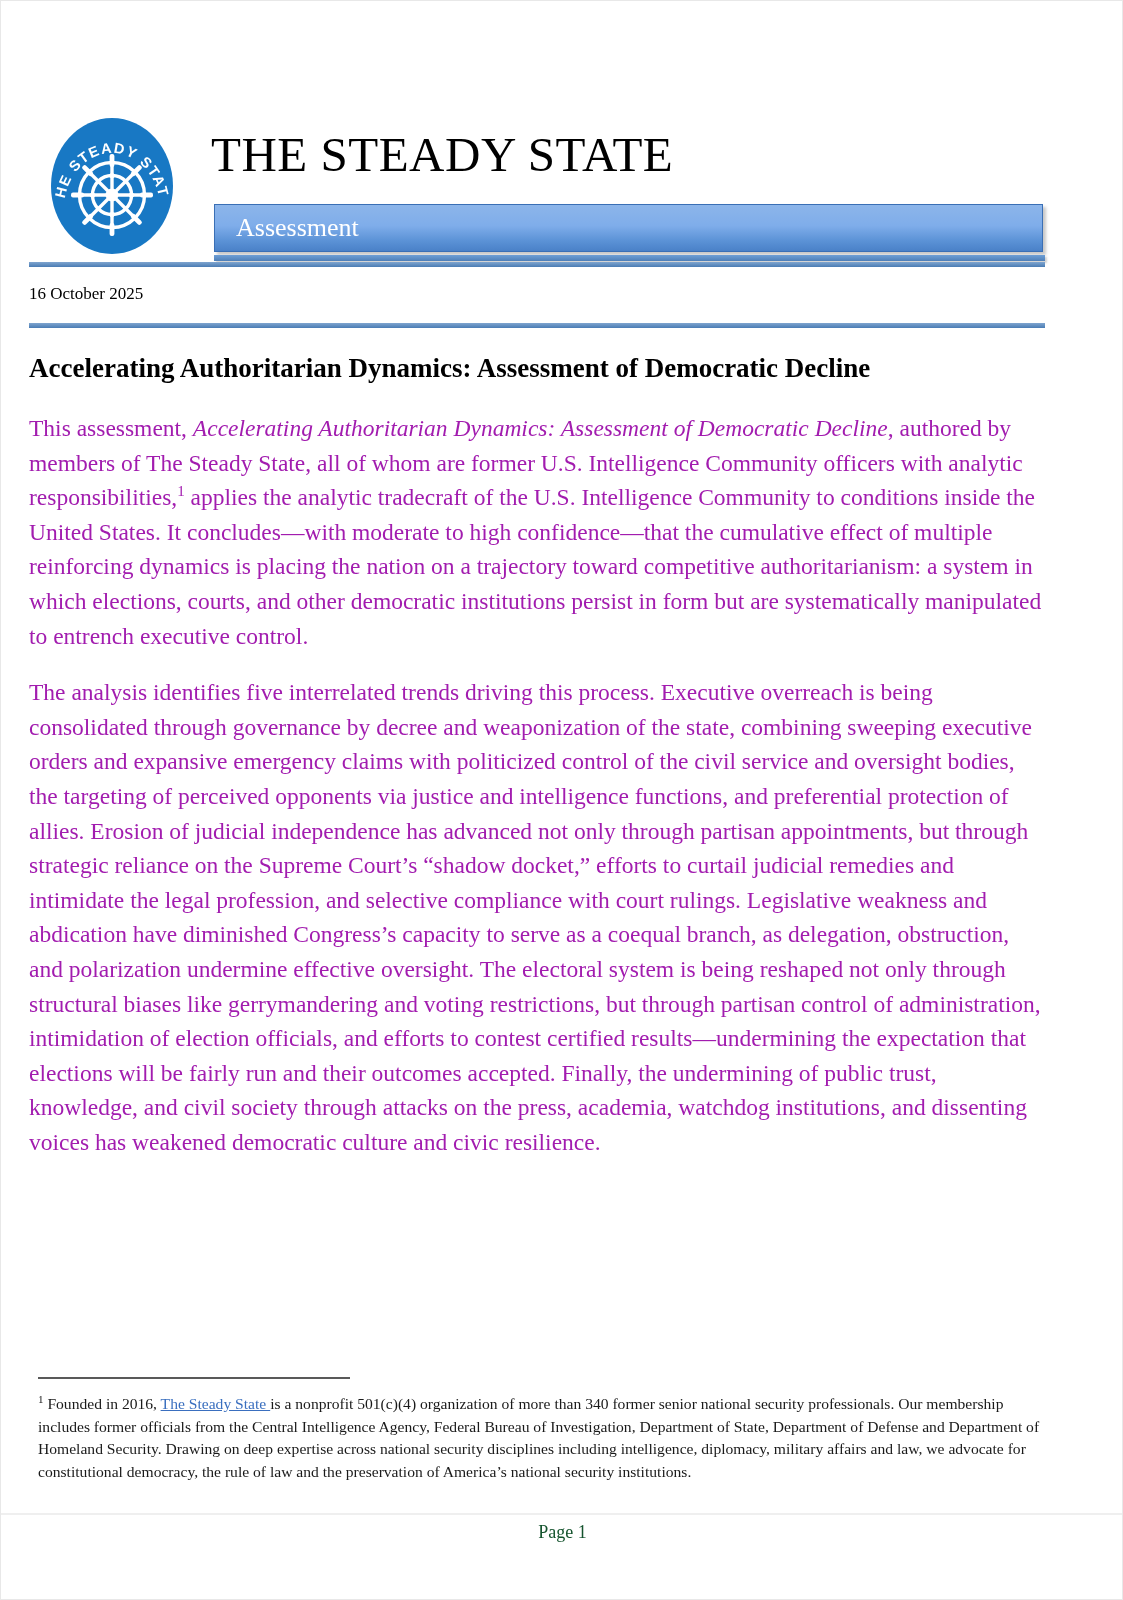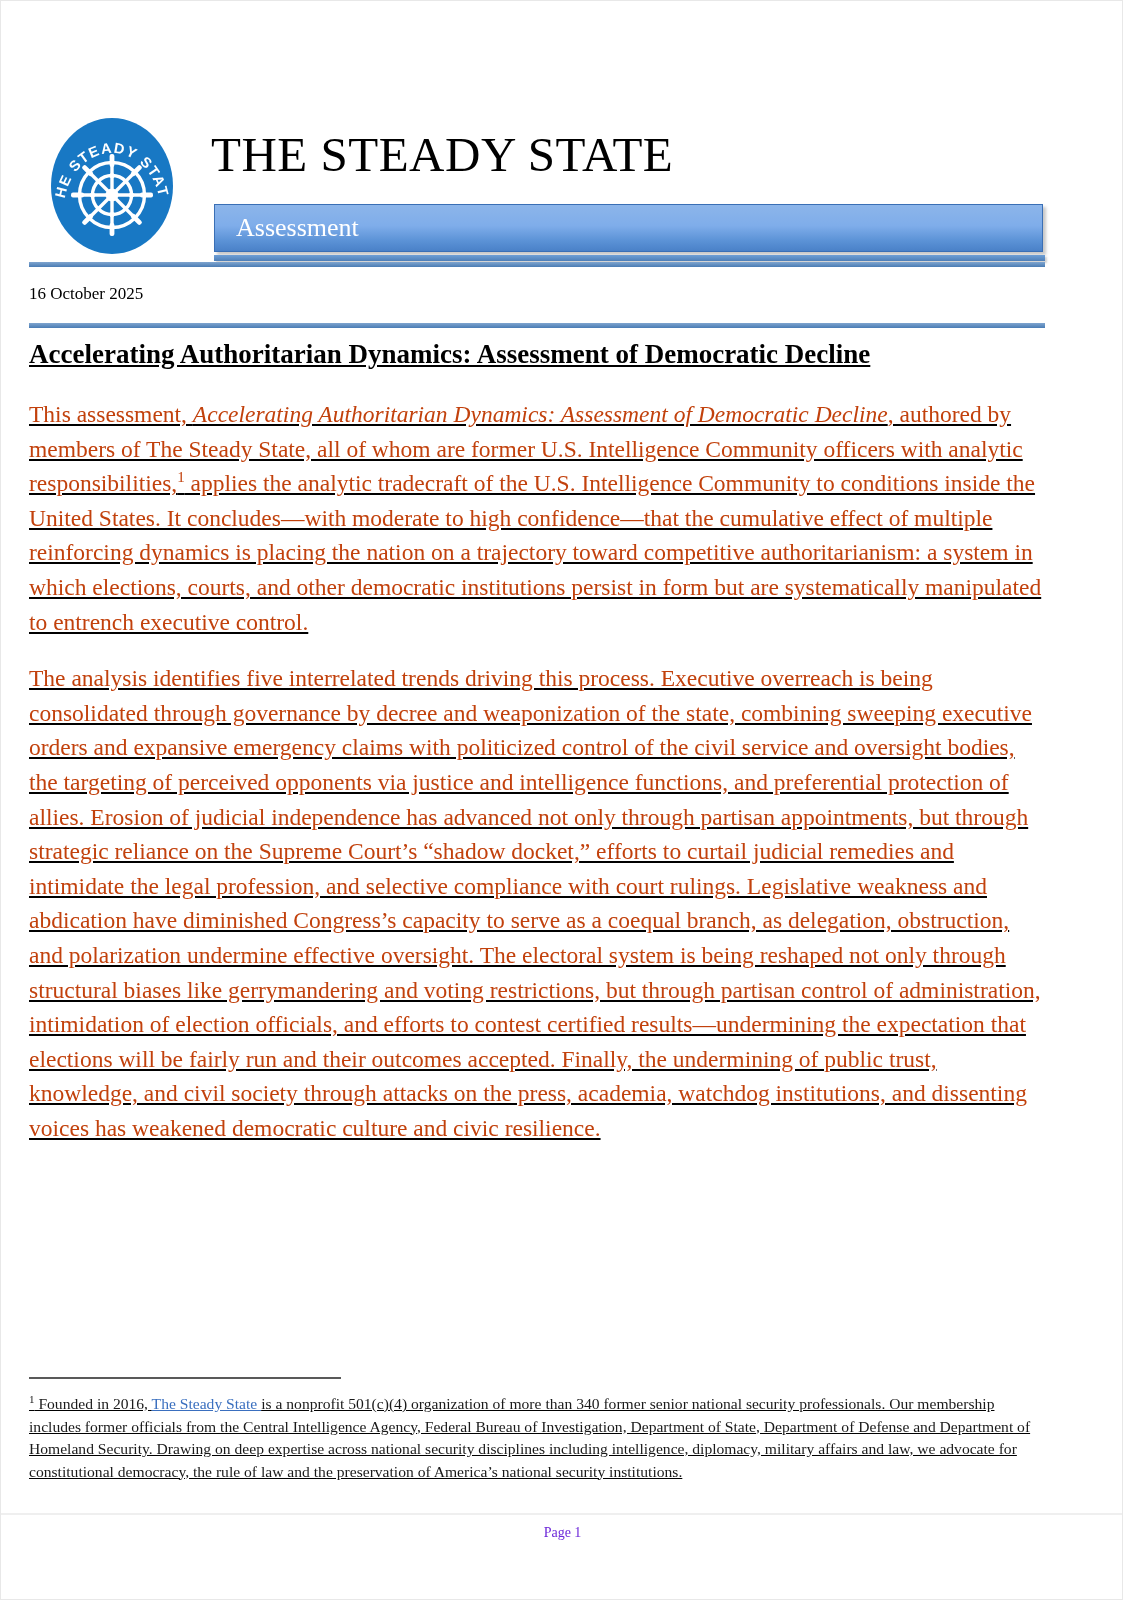--- a/index.html
+++ b/index.html
@@ -110,23 +110,22 @@
     top: 279px;
     font-size: 17px;
     line-height: 28px;
     color: #000000;
   }
 
   
   .content {
     position: absolute;
     left: 28px;
-    top: 336px;
+    top: 350px;
     width: 1016px;
-    text-decoration: underline;
   }
 
   .doc-title {
     font-size: 27px;
     line-height: 34px;
     font-weight: bold;
     margin: 0 0 26px 0;
     color: #000000;
   }
 
@@ -137,39 +136,38 @@
     color: #7aa9dd;
     letter-spacing: 0.6px;
     margin: 0 0 26px 0;
   }
 
   p.body-text {
     font-size: 23.5px;
     line-height: 34.6px;
     margin: 12px 0 22px 0;
     text-align: left;
-    color: #c2410c;
+    color: #a21caf;
   }
   p.body-text:last-child { margin-bottom: 0; }
 
   .it { font-style: italic; }
 
   sup.fnref {
     font-size: 15px;
     vertical-align: super;
     line-height: 0;
   }
 
   
   .footnote-area {
     position: absolute;
-    left: 28px;
+    left: 37px;
     top: 1376px;
     width: 1016px;
-    text-decoration: underline;
   }
   .footnote-rule {
     width: 312px;
     height: 2px;
     background: #595959;
     margin-bottom: 14px;
   }
   .footnote-text {
     font-size: 15.6px;
     line-height: 22.5px;
@@ -196,23 +194,23 @@
     background: #efefef;
   }
   .footer {
     position: absolute;
     left: 0;
     top: 1518px;
     width: 1123px;
     text-align: center;
   }
   .footer .page-num {
-    font-size: 14px;
+    font-size: 18px;
     line-height: 27px;
-    color: #6d28d9;
+    color: #14532d;
   }
   .footer .footer-date {
     font-size: 16.5px;
     line-height: 22px;
     color: #000000;
   }
 </style>
 </head>
 <body>
 

